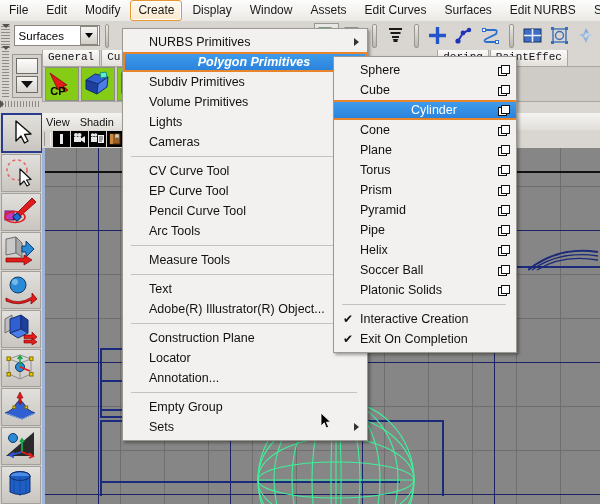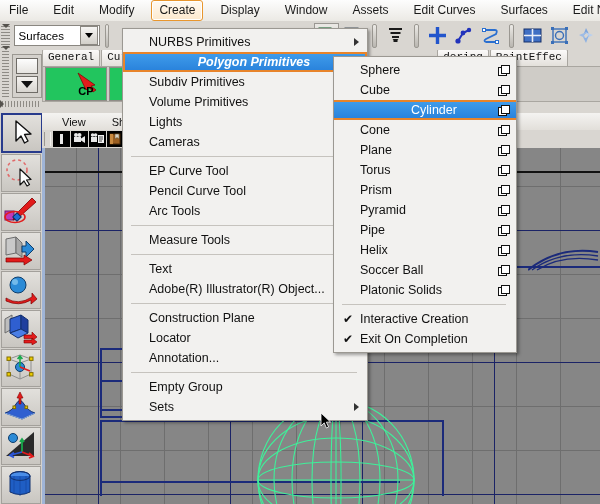--- a/index.html
+++ b/index.html
@@ -12,21 +12,20 @@
   .app{position:absolute;inset:0;}
 
   
   .menubar{
     position:absolute;left:0;top:0;width:600px;height:21px;
     background:linear-gradient(#fdfdfd,#ebe9e4);
     border-bottom:1px solid #b9b6b0;
     display:flex;align-items:center;
     font-size:12px;color:#1a1a1a;
     white-space:nowrap;
-    gap:7px;
   }
   .menubar .mi{
     padding:2px 7px;margin:0 1px;line-height:15px;
     border:1px solid transparent;border-radius:2px;
   }
   .menubar .mi.active{
     border:1px solid #e8962e;
     background:linear-gradient(#fffaf3,#fde9cd);
     border-radius:3px;
     box-shadow:inset 0 0 0 1px #fff;
@@ -95,22 +94,22 @@
     border:1px solid #a9a6a0;border-bottom:none;
     margin-right:1px;border-radius:2px 2px 0 0;white-space:nowrap;font-family:Liberation Mono, monospace;
   }
   .shelfbody{
     position:absolute;left:42px;top:16px;width:558px;height:36px;
     background:#cfccc7;border:1px solid #a9a6a0;border-right:none;
     box-sizing:border-box;display:flex;align-items:center;padding-left:2px;
   }
   .shelfitem{
     width:32px;height:32px;margin-right:2px;
-    border:1px solid #8f8c87;background:#22c55e;
-    position:relative;overflow:hidden;padding-left:28px;
+    border:1px solid #8f8c87;background:#84cc16;
+    position:relative;overflow:hidden;
   }
   .shelf-left{
     position:absolute;left:0;top:0;width:42px;height:63px;
   }
   .shelf-left .gbar{
     position:absolute;left:2px;top:1px;width:7px;height:48px;
     background:repeating-linear-gradient(to bottom,#8e8b85 0 1px,transparent 1px 3px);
   }
   .shelf-left .gbar:before{
     content:"";position:absolute;left:0px;top:-5px;
@@ -162,21 +161,21 @@
     position:absolute;left:42px;top:113px;width:558px;height:391px;
     background:#808080;
   }
   .panelmenu{
     position:absolute;left:0;top:0;width:558px;height:17px;
     background:linear-gradient(#f4f3f1,#e2dfda);
     border-bottom:1px solid #a9a6a0;
     display:flex;align-items:center;font-size:11px;color:#111;
     padding-left:4px;
   }
-  .panelmenu span{margin-right:10px;margin-left:16px;}
+  .panelmenu span{margin-right:10px;}
   .paneltools{
     position:absolute;left:0;top:17px;width:558px;height:18px;
     background:#d9d6d1;border-bottom:1px solid #8d8a85;
     display:flex;align-items:center;
   }
   .ptbtn{
     width:17px;height:16px;margin-right:1px;
     background:#000;position:relative;overflow:hidden;
     display:flex;align-items:center;justify-content:center;
   }
@@ -638,20 +637,21 @@
   </div>
 
   <div class="menu" id="createMenu">
       <div class="row"><span>NURBS Primitives</span><span class="arrow"></span></div>
       <div class="row hl"><span>Polygon Primitives</span><span class="arrow"></span></div>
       <div class="row"><span>Subdiv Primitives</span><span class="arrow"></span></div>
       <div class="row"><span>Volume Primitives</span><span class="arrow"></span></div>
       <div class="row"><span>Lights</span><span class="arrow"></span></div>
       <div class="row"><span>Cameras</span><span class="arrow"></span></div>
       <div class="sep"></div>
+      <div class="row"><span>CV Curve Tool</span></div>
       <div class="row"><span>EP Curve Tool</span></div>
       <div class="row"><span>Pencil Curve Tool</span></div>
       <div class="row"><span>Arc Tools</span><span class="arrow"></span></div>
       <div class="sep"></div>
       <div class="row"><span>Measure Tools</span><span class="arrow"></span></div>
       <div class="sep"></div>
       <div class="row"><span>Text</span></div>
       <div class="row"><span>Adobe(R) Illustrator(R) Object...</span></div>
       <div class="sep"></div>
       <div class="row"><span>Construction Plane</span></div>

